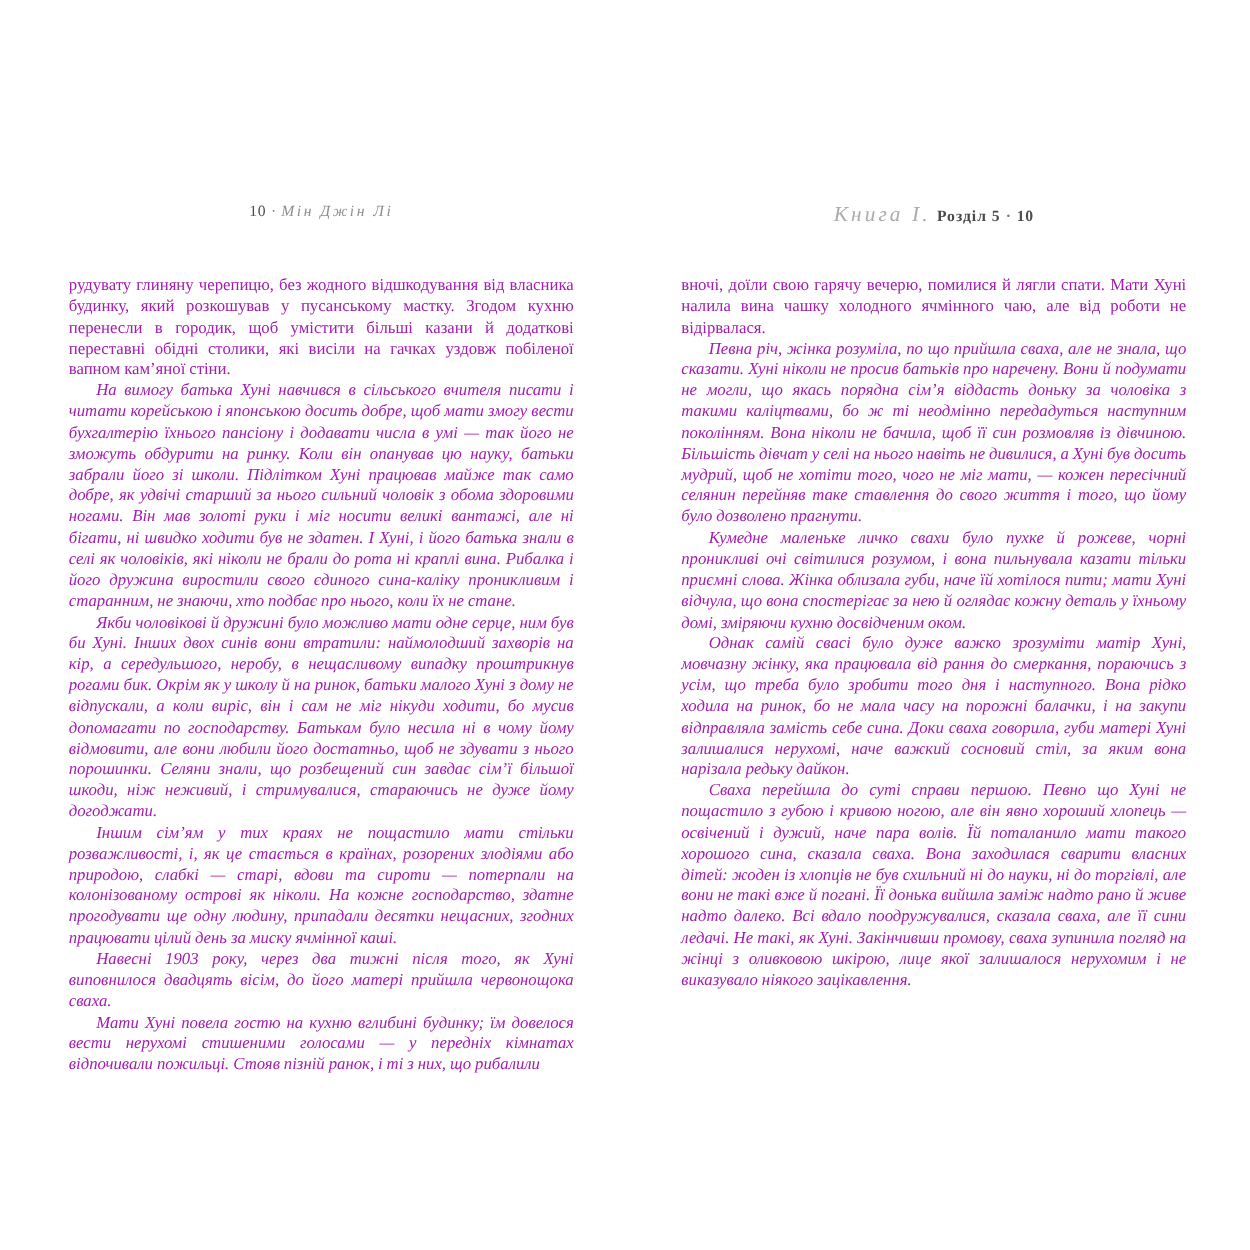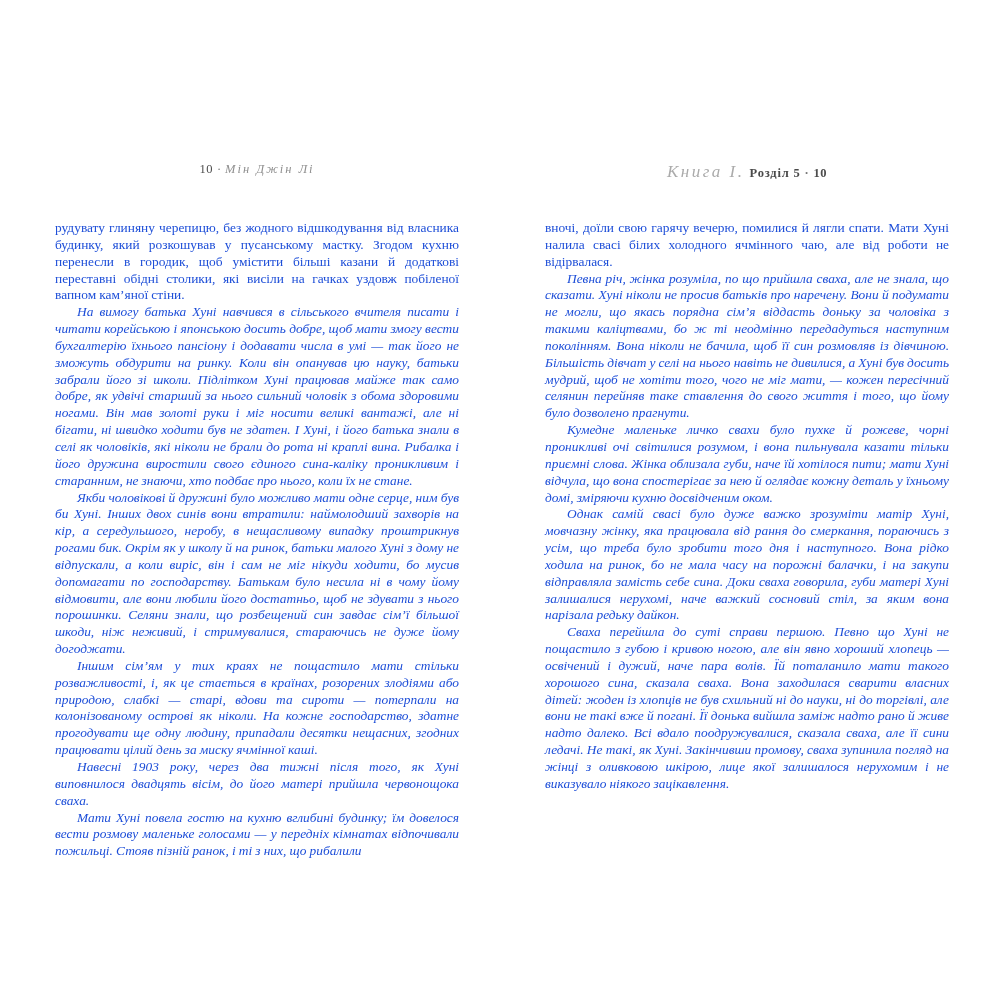--- a/index.html
+++ b/index.html
@@ -61,21 +61,21 @@
   }
   .chapter-label {
     color: #4a4a4a;
     font-weight: 600;
     letter-spacing: 0.8px;
   }
 
   .text-block {
     font-size: 13.4px;
     line-height: 16.85px;
-    color: #1d4ed8;
+    color: #a21caf;
     text-align: justify;
     hyphens: auto;
     -webkit-hyphens: auto;
     word-spacing: -0.2px;
     margin-top: 40px;
   }
   .text-block p.para {
     margin: 0;
     padding: 0;
   }
@@ -93,32 +93,32 @@
     <div class="page-inner">
       <div class="running-head">
         <span class="folio">10</span><span class="sep">·</span><span class="author-title">Мін Джін Лі</span>
       </div>
       <div class="text-block" lang="uk">
           <p class="para">рудувату глиняну черепицю, без жодного відшкодування від власника будинку, який розкошував у пусанському мастку. Згодом кухню перенесли в городик, щоб умістити більші казани й додаткові переставні обідні столики, які висіли на гачках уздовж побіленої вапном кам’яної стіни.</p>
           <p class="para indent">На вимогу батька Хуні навчився в сільського вчителя писати і читати корейською і японською досить добре, щоб мати змогу вести бухгалтерію їхнього пансіону і додавати числа в умі — так його не зможуть обдурити на ринку. Коли він опанував цю науку, батьки забрали його зі школи. Підлітком Хуні працював майже так само добре, як удвічі старший за нього сильний чоловік з обома здоровими ногами. Він мав золоті руки і міг носити великі вантажі, але ні бігати, ні швидко ходити був не здатен. І Хуні, і його батька знали в селі як чоловіків, які ніколи не брали до рота ні краплі вина. Рибалка і його дружина виростили свого єдиного сина-каліку проникливим і старанним, не знаючи, хто подбає про нього, коли їх не стане.</p>
           <p class="para indent">Якби чоловікові й дружині було можливо мати одне серце, ним був би Хуні. Інших двох синів вони втратили: наймолодший захворів на кір, а середульшого, неробу, в нещасливому випадку проштрикнув рогами бик. Окрім як у школу й на ринок, батьки малого Хуні з дому не відпускали, а коли виріс, він і сам не міг нікуди ходити, бо мусив допомагати по господарству. Батькам було несила ні в чому йому відмовити, але вони любили його достатньо, щоб не здувати з нього порошинки. Селяни знали, що розбещений син завдає сім’ї більшої шкоди, ніж неживий, і стримувалися, стараючись не дуже йому догоджати.</p>
           <p class="para indent">Іншим сім’ям у тих краях не пощастило мати стільки розважливості, і, як це стається в країнах, розорених злодіями або природою, слабкі — старі, вдови та сироти — потерпали на колонізованому острові як ніколи. На кожне господарство, здатне прогодувати ще одну людину, припадали десятки нещасних, згодних працювати цілий день за миску ячмінної каші.</p>
           <p class="para indent">Навесні 1903 року, через два тижні після того, як Хуні виповнилося двадцять вісім, до його матері прийшла червонощока сваха.</p>
-          <p class="para indent">Мати Хуні повела гостю на кухню вглибині будинку; їм довелося вести розмову маленьке голосами — у передніх кімнатах відпочивали пожильці. Стояв пізній ранок, і ті з них, що рибалили</p>
+          <p class="para indent">Мати Хуні повела гостю на кухню вглибині будинку; їм довелося вести нерухомі стишеними голосами — у передніх кімнатах відпочивали пожильці. Стояв пізній ранок, і ті з них, що рибалили</p>
         </div>
     </div>
   </div>
 
   <div class="page page-right">
     <div class="page-inner">
       <div class="running-head">
         <span class="book-label">Книга I.</span><span class="chapter-label">Розділ 5</span><span class="sep chapter-label">·</span><span class="folio chapter-label">10</span>
       </div>
       <div class="text-block" lang="uk">
-          <p class="para">вночі, доїли свою гарячу вечерю, помилися й лягли спати. Мати Хуні налила свасі білих холодного ячмінного чаю, але від роботи не відірвалася.</p>
+          <p class="para">вночі, доїли свою гарячу вечерю, помилися й лягли спати. Мати Хуні налила вина чашку холодного ячмінного чаю, але від роботи не відірвалася.</p>
           <p class="para indent">Певна річ, жінка розуміла, по що прийшла сваха, але не знала, що сказати. Хуні ніколи не просив батьків про наречену. Вони й подумати не могли, що якась порядна сім’я віддасть доньку за чоловіка з такими каліцтвами, бо ж ті неодмінно передадуться наступним поколінням. Вона ніколи не бачила, щоб її син розмовляв із дівчиною. Більшість дівчат у селі на нього навіть не дивилися, а Хуні був досить мудрий, щоб не хотіти того, чого не міг мати, — кожен пересічний селянин перейняв таке ставлення до свого життя і того, що йому було дозволено прагнути.</p>
           <p class="para indent">Кумедне маленьке личко свахи було пухке й рожеве, чорні проникливі очі світилися розумом, і вона пильнувала казати тільки приємні слова. Жінка облизала губи, наче їй хотілося пити; мати Хуні відчула, що вона спостерігає за нею й оглядає кожну деталь у їхньому домі, зміряючи кухню досвідченим оком.</p>
           <p class="para indent">Однак самій свасі було дуже важко зрозуміти матір Хуні, мовчазну жінку, яка працювала від рання до смеркання, пораючись з усім, що треба було зробити того дня і наступного. Вона рідко ходила на ринок, бо не мала часу на порожні балачки, і на закупи відправляла замість себе сина. Доки сваха говорила, губи матері Хуні залишалися нерухомі, наче важкий сосновий стіл, за яким вона нарізала редьку дайкон.</p>
           <p class="para indent">Сваха перейшла до суті справи першою. Певно що Хуні не пощастило з губою і кривою ногою, але він явно хороший хлопець — освічений і дужий, наче пара волів. Їй поталанило мати такого хорошого сина, сказала сваха. Вона заходилася сварити власних дітей: жоден із хлопців не був схильний ні до науки, ні до торгівлі, але вони не такі вже й погані. Її донька вийшла заміж надто рано й живе надто далеко. Всі вдало поодружувалися, сказала сваха, але її сини ледачі. Не такі, як Хуні. Закінчивши промову, сваха зупинила погляд на жінці з оливковою шкірою, лице якої залишалося нерухомим і не виказувало ніякого зацікавлення.</p>
         </div>
     </div>
   </div>
 
 </div>
 

